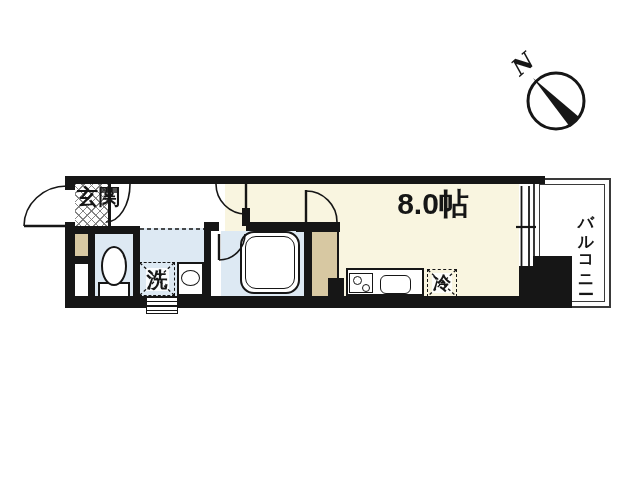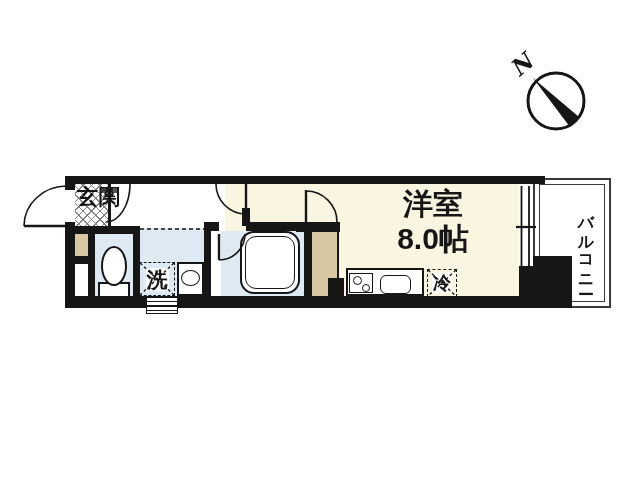--- a/index.html
+++ b/index.html
@@ -143,19 +143,18 @@
 
   <g>
     <circle cx="556" cy="101" r="28" fill="#fff" stroke="#161616" stroke-width="3"></circle>
     <polygon points="533,78 570,127 579,117" fill="#161616"></polygon>
   </g>
 </svg>
 
 <div class="label z5" style="left:77px;top:183px;font-size:21px;font-weight:700;letter-spacing:1px;">玄関</div>
 
 <div class="label z5" style="left:353px;top:186px;width:160px;text-align:center;font-weight:700;font-size:30px;line-height:35px;">
-  <div>洋室</div>
   <div>8.0帖</div>
 </div>
 
 <div class="label z5" style="left:570px;top:189px;height:112px;width:26px;writing-mode:vertical-rl;text-orientation:upright;font-size:16px;font-weight:600;letter-spacing:2px;text-align:center;">バルコニー</div>
 
 <div class="label z5" style="left:512px;top:50px;font-size:23px;font-weight:700;font-style:italic;font-family:'DejaVu Serif',serif;transform:rotate(-40deg);">N</div>
 
 </body></html>

